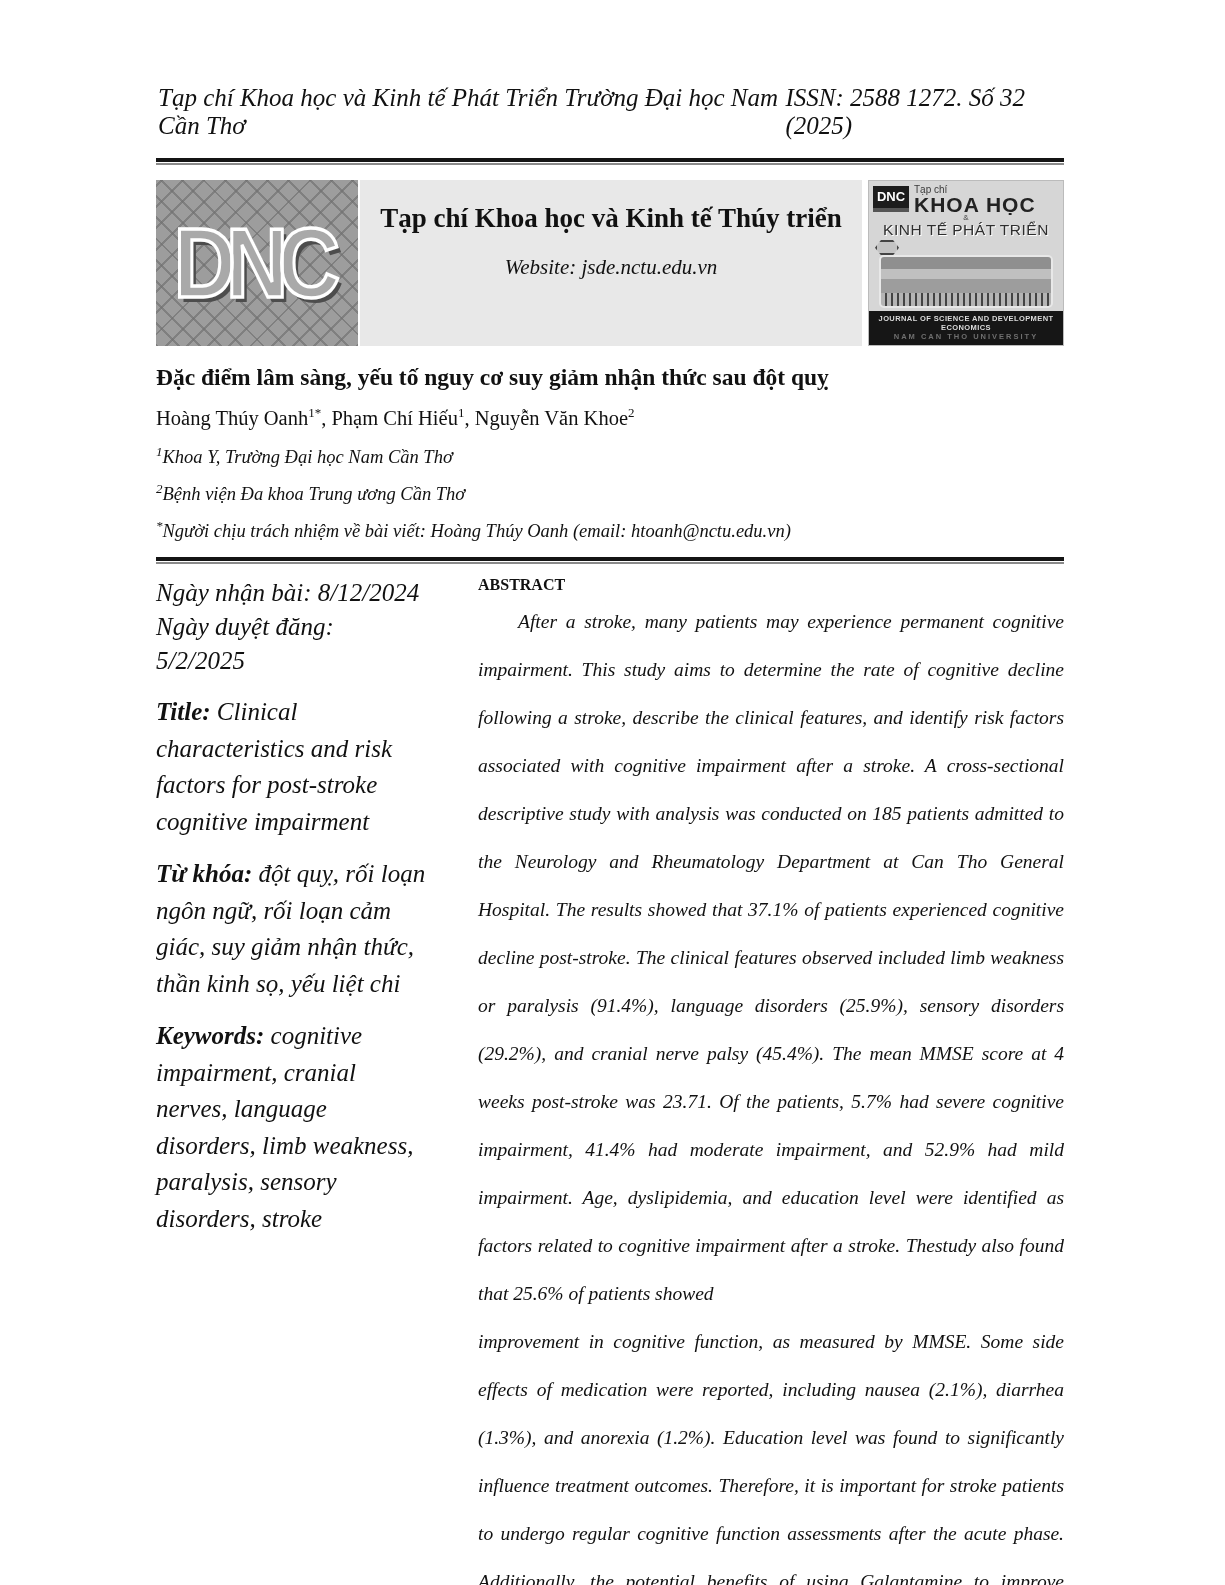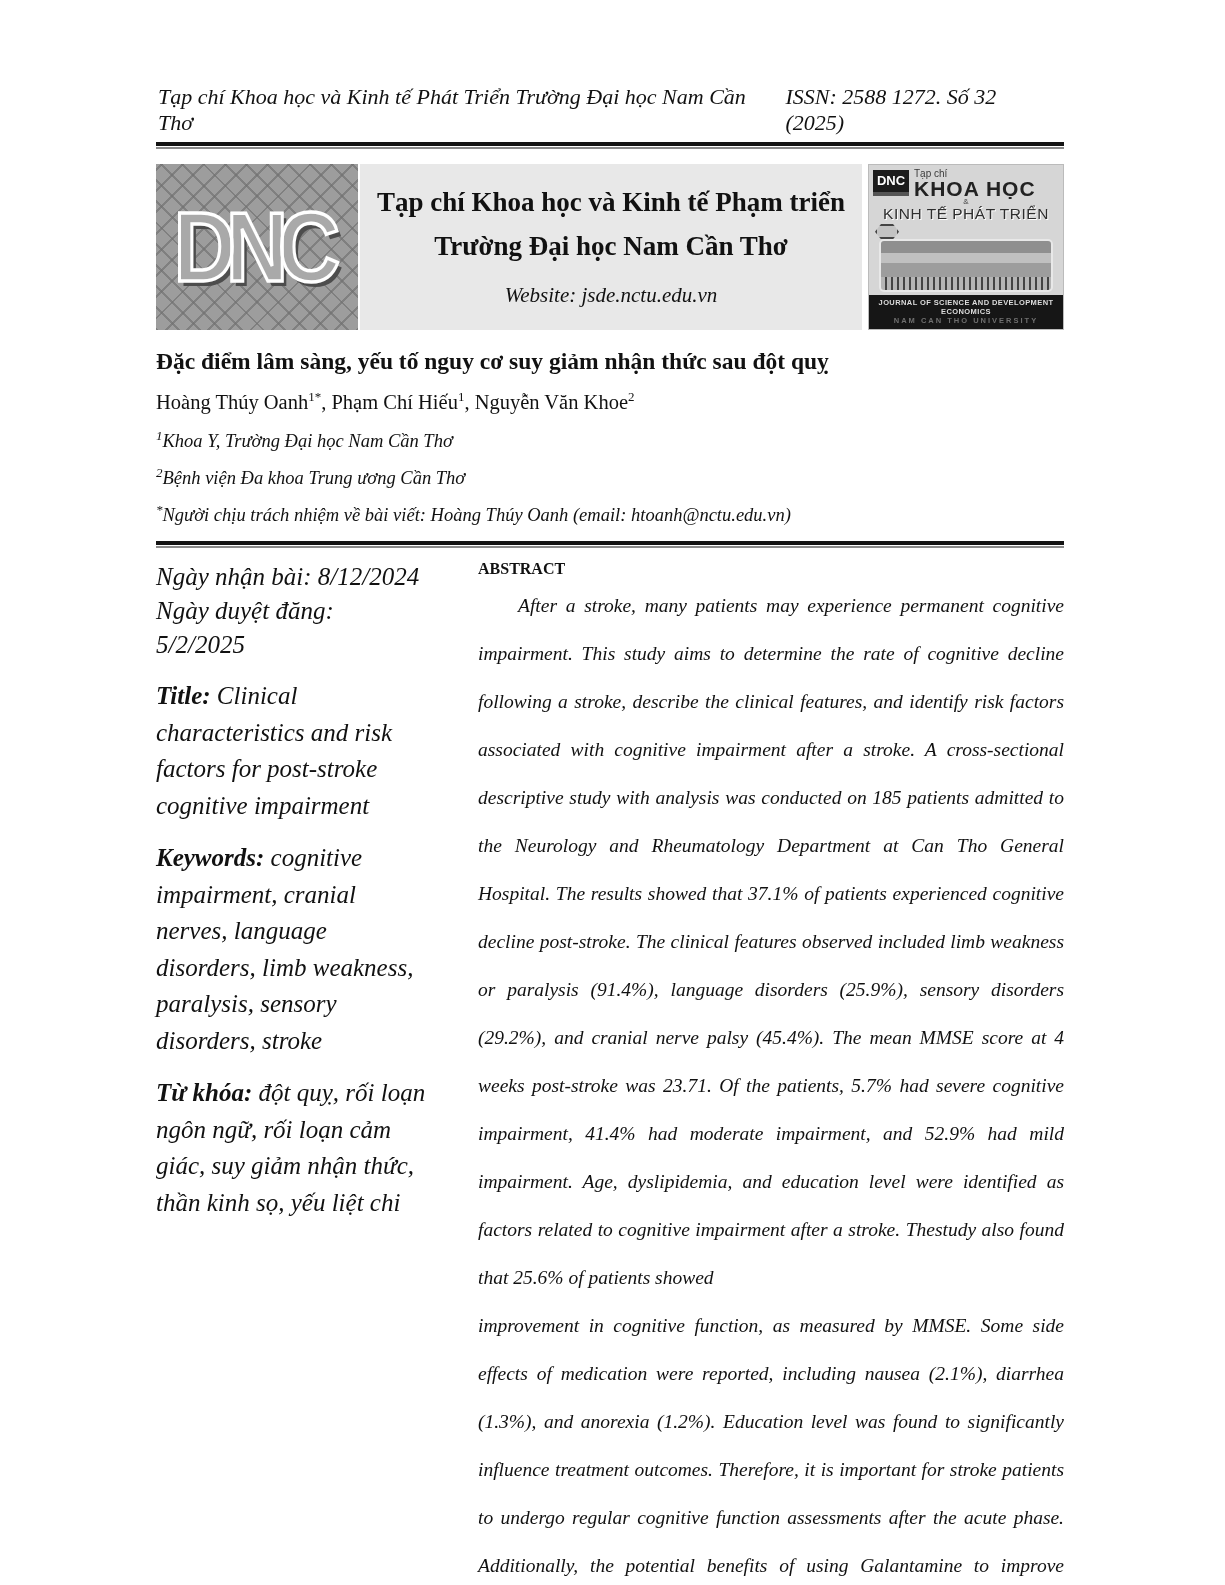--- a/index.html
+++ b/index.html
@@ -8,21 +8,21 @@
     width: 1225px; min-height: 1585px;
     font-family: "Liberation Serif", "DejaVu Serif", serif;
     color: #111;
     position: relative;
   }
   .page { width: 908px; margin: 0 0 0 156px; padding-top: 84px; }
 
   
   .running-head {
     display: flex; justify-content: space-between; align-items: baseline;
-    font-style: italic; font-size: 22px; padding: 0 4px 6px 2px;
+    font-style: italic; font-size: 25px; padding: 0 4px 18px 2px;
   }
   .rule-double {
     height: 7px;
     background: linear-gradient(to bottom, #141414 0 55%, #ffffff 55% 72%, #8a8a8a 72% 100%);
   }
 
   
   .banner { display: flex; margin-top: 15px; height: 166px; }
   .logo-box {
     width: 202px; height: 100%;
@@ -116,22 +116,21 @@
     <span>Tạp chí Khoa học và Kinh tế Phát Triển Trường Đại học Nam Cần Thơ</span>
     <span>ISSN: 2588 1272.  Số 32 (2025)</span>
   </div>
   <div class="rule-double"></div>
 
   <div class="banner">
     <div class="logo-box">
       <span class="logo-dnc">DNC</span>
     </div>
     <div class="banner-mid">
-      <div class="jtitle">Tạp chí Khoa học và Kinh tế Phạm triển</div>
-      <div class="jtitle">Trường Đại học Nam Cần Thơ</div>
+      <div class="jtitle">Tạp chí Khoa học và Kinh tế Thúy triển</div>
       <div class="jsite">Website: jsde.nctu.edu.vn</div>
     </div>
     <div class="cover">
       <div class="cover-top">
         <div class="cover-dnc">DNC</div>
         <div>
           <div class="cover-tapchi">Tạp chí</div>
           <div class="cover-khoahoc">KHOA HỌC</div>
         </div>
       </div>
@@ -158,22 +157,22 @@
 
   <div class="rule-double head-rule"></div>
 
   <div class="cols">
     <div class="col-left">
       <div class="dates">
         <p>Ngày nhận bài: 8/12/2024</p>
         <p>Ngày duyệt đăng: 5/2/2025</p>
       </div>
       <p class="block"><span class="lbl">Title:</span> <span>Clinical characteristics and risk factors for post-stroke cognitive impairment</span></p>
+      <p class="block"><span class="lbl">Từ khóa:</span> <span>đột quỵ, rối loạn ngôn ngữ, rối loạn cảm giác, suy giảm nhận thức, thần kinh sọ, yếu liệt chi</span></p>
       <p class="block"><span class="lbl">Keywords:</span> <span>cognitive impairment, cranial nerves, language disorders, limb weakness, paralysis, sensory disorders, stroke</span></p>
-      <p class="block"><span class="lbl">Từ khóa:</span> <span>đột quỵ, rối loạn ngôn ngữ, rối loạn cảm giác, suy giảm nhận thức, thần kinh sọ, yếu liệt chi</span></p>
     </div>
 
     <div class="col-right">
       <h2 class="abs-head">ABSTRACT</h2>
       <div class="abs-text">
         <span class="p1">After a stroke, many patients may experience permanent cognitive impairment. This study aims to determine the rate of cognitive decline following a stroke, describe the clinical features, and identify risk factors associated with cognitive impairment after a stroke. A cross-sectional descriptive study with analysis was conducted on 185 patients admitted to the Neurology and Rheumatology Department at Can Tho General Hospital. The results showed that 37.1% of patients experienced cognitive decline post-stroke. The clinical features observed included limb weakness or paralysis (91.4%), language disorders (25.9%), sensory disorders (29.2%), and cranial nerve palsy (45.4%). The mean MMSE score at 4 weeks post-stroke was 23.71. Of the patients, 5.7% had severe cognitive impairment, 41.4% had moderate impairment, and 52.9% had mild impairment. Age, dyslipidemia, and education level were identified as factors related to cognitive impairment after a stroke. Thestudy also found that 25.6% of patients showed</span>
         <span class="p2">improvement in cognitive function, as measured by MMSE. Some side effects of medication were reported, including nausea (2.1%), diarrhea (1.3%), and anorexia (1.2%). Education level was found to significantly influence treatment outcomes. Therefore, it is important for stroke patients to undergo regular cognitive function assessments after the acute phase. Additionally, the potential benefits of using Galantamine to improve cognitive function in patients with cognitive impairment following a stroke should be considered.</span>
       </div>
     </div>
   </div>

